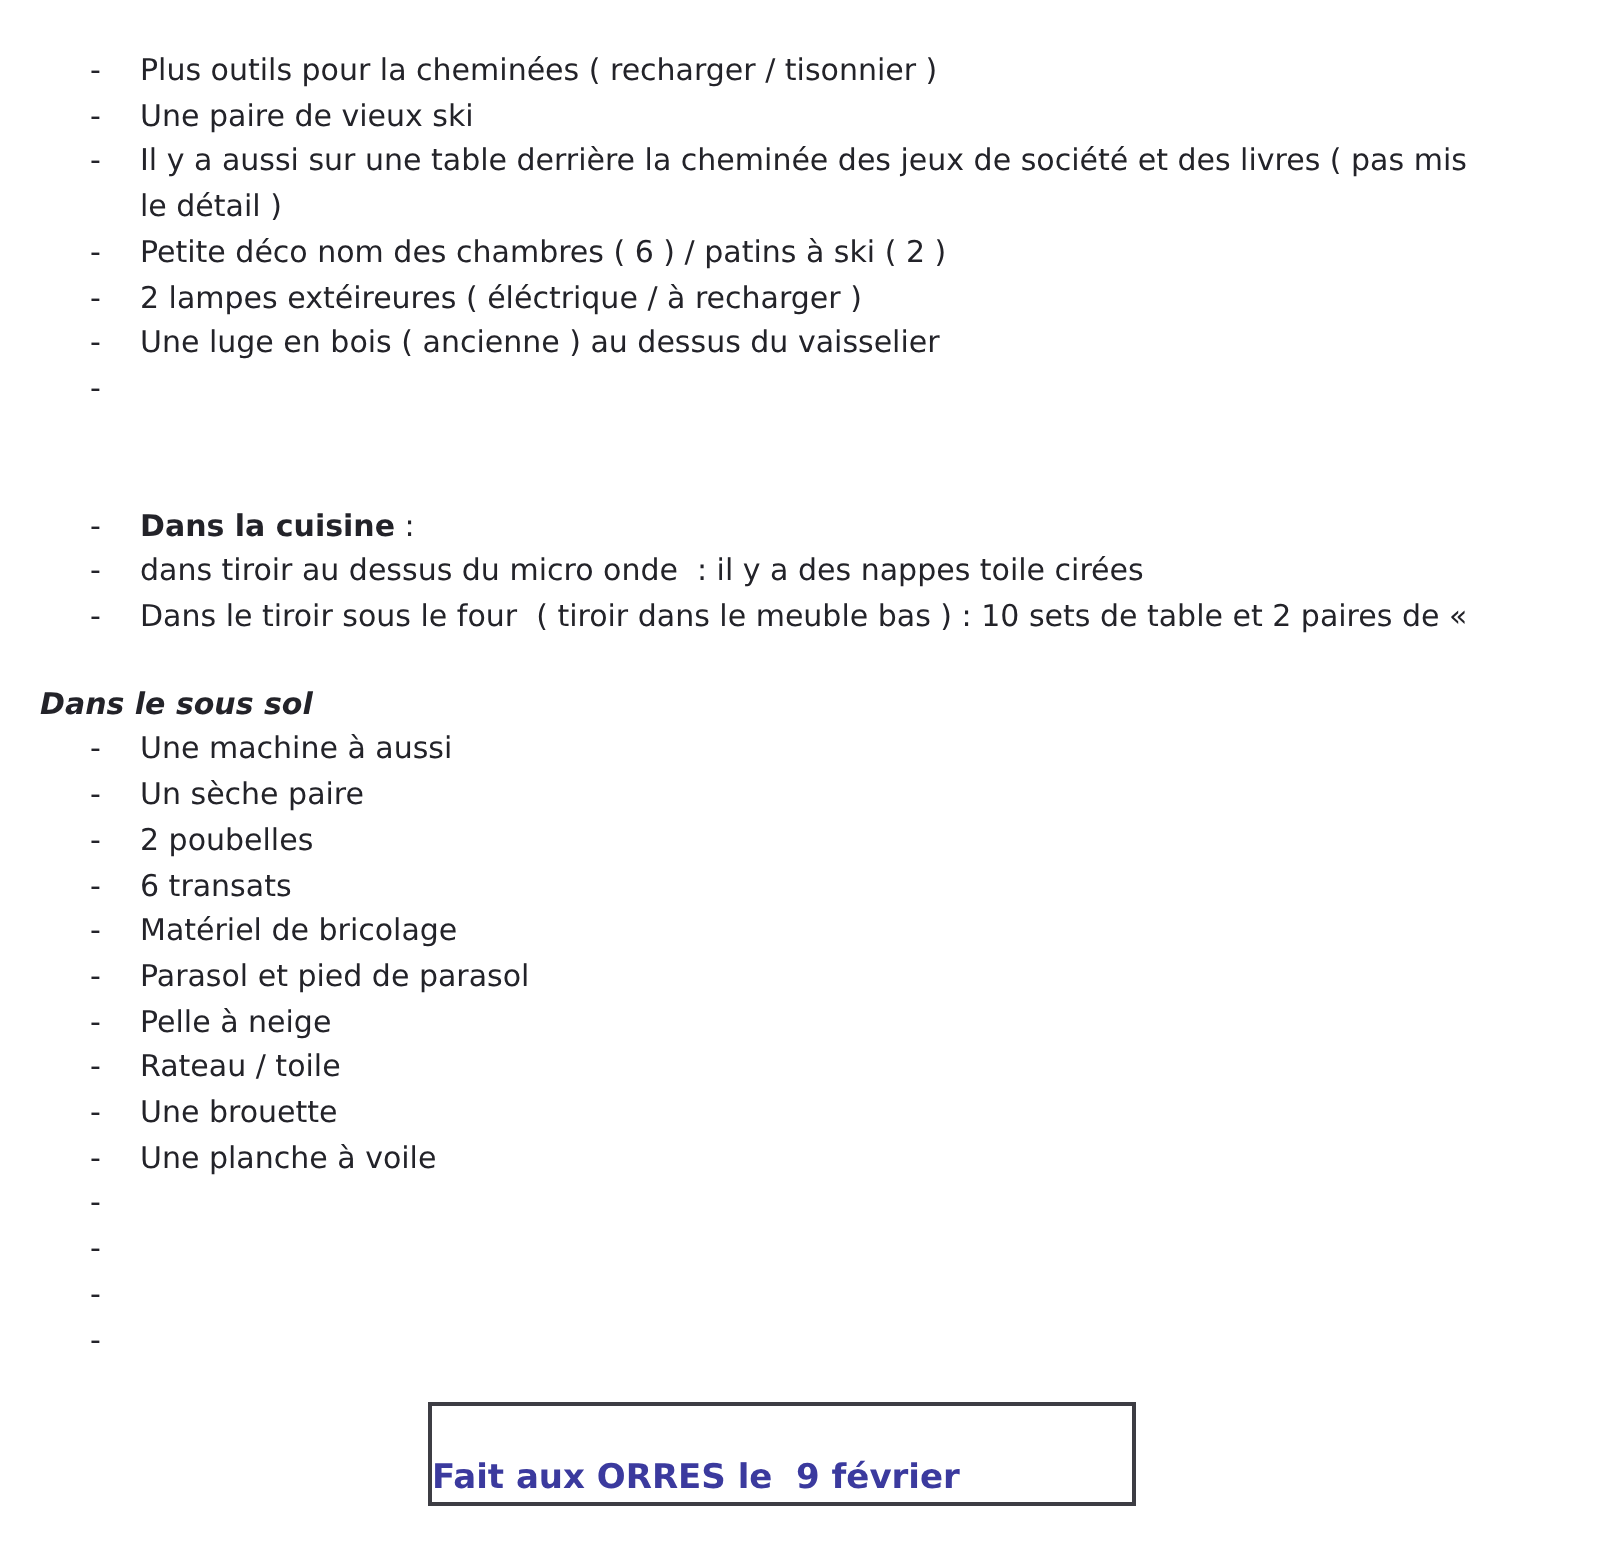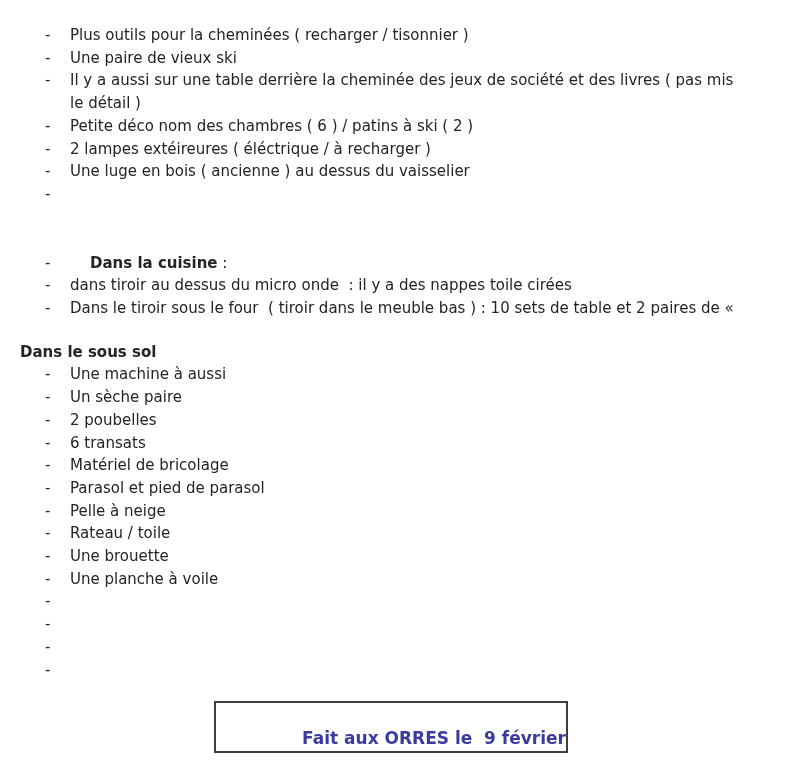--- a/index.html
+++ b/index.html
@@ -23,42 +23,43 @@
   }
   .doc-section{margin:0;}
   [data-name="section-cuisine"]{margin-top:46px;}
   [data-name="section-sous-sol"]{margin-top:21px;}
   .section-header{
     margin-left:20px;
     font-weight:bold;
     line-height:22.7px;
     min-height:22.7px;
     white-space:pre-wrap;
+    font-style:italic;
   }
   .list-row{
     display:flex;
     margin-left:45px;
     line-height:22.7px;
     min-height:22.7px;
   }
   .list-dash{
     width:25px;
     flex:none;
   }
   .list-text{
     white-space:pre-wrap;
   }
-  .list-text .bold{font-weight:bold;margin-left:20px;}
+  .list-text .bold{font-weight:bold;}
   .date-box{
     box-sizing:border-box;
     margin:20px 0 0 214px;
     width:354px;
     height:52px;
     border:2px solid var(--border);
-    text-align:right;
+    text-align:left;
     padding-top:27px;
   }
   .date-box-label{
     color:var(--accent);
     font-weight:bold;
     font-size:17px;
     line-height:17px;
     white-space:pre-wrap;
   }
 </style>

